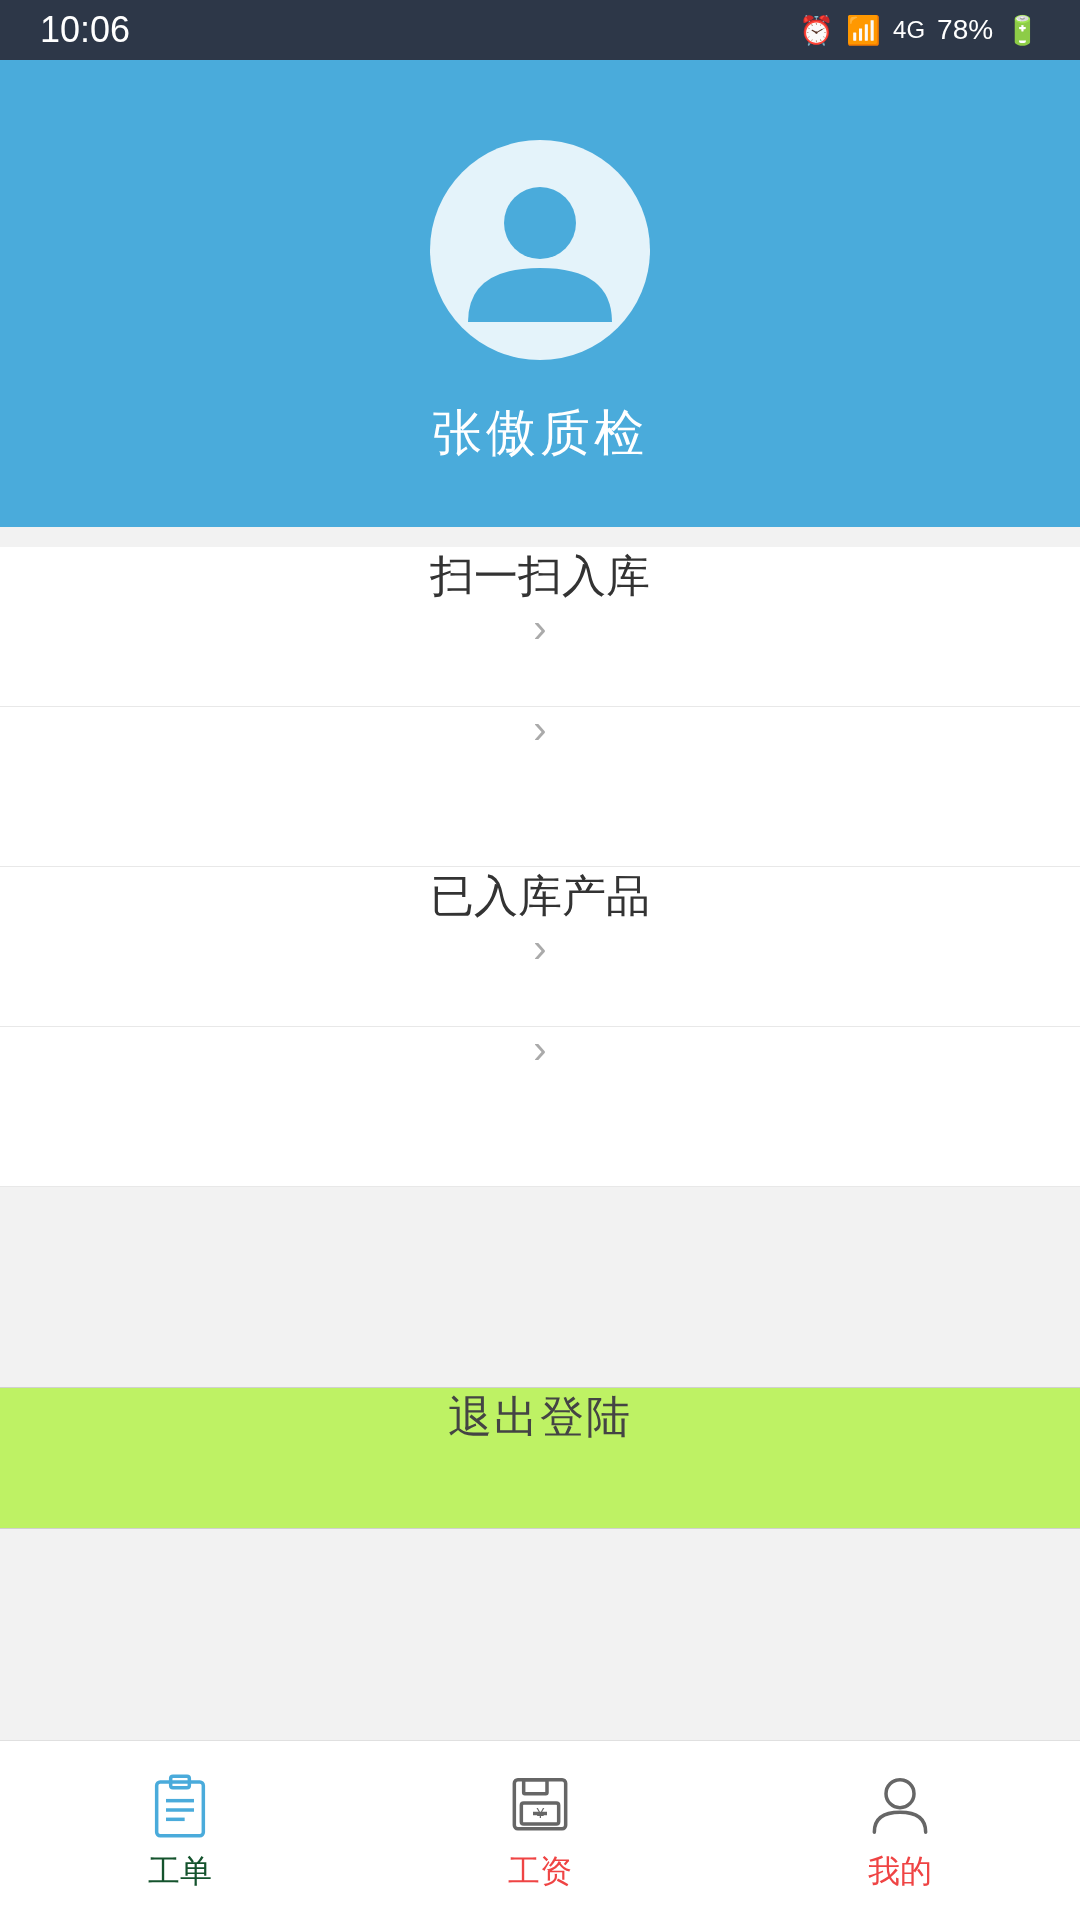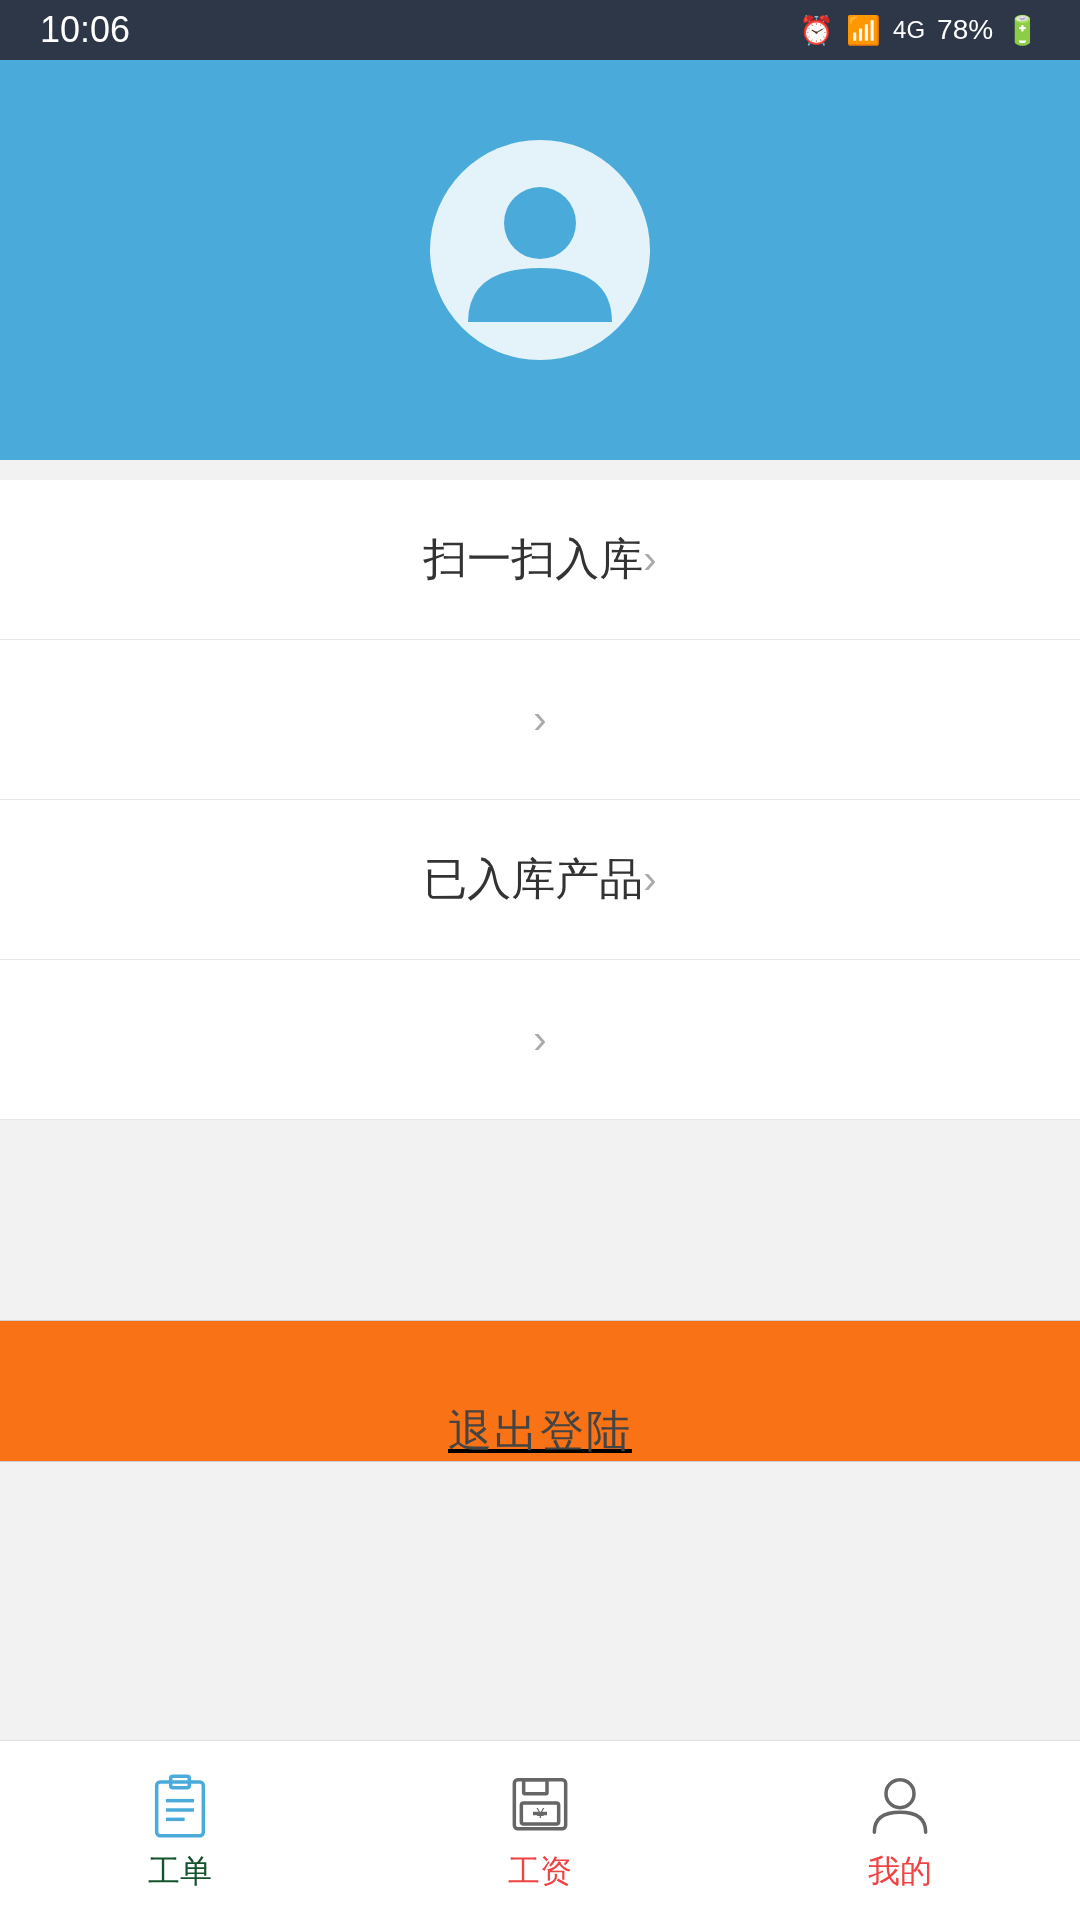--- a/index.html
+++ b/index.html
@@ -79,26 +79,27 @@
 
     
     .menu-list {
       background: white;
       margin-top: 20px;
     }
 
     .menu-item {
       display: flex;
       align-items: center;
-      justify-content: center;
+      justify-content: flex-start;
       padding: 0 50px;
       height: 160px;
       border-bottom: 1px solid #e8e8e8;
       cursor: pointer;
       background: white;
+      flex-direction: column;
     }
 
     .menu-item-label {
       font-size: 44px;
       color: #333;
       font-weight: 400;
     }
 
     .chevron-icon {
       color: #aaa;
@@ -116,27 +117,26 @@
     .logout-section {
       background: #e8e8e8;
       border-top: 1px solid #d0d0d0;
       border-bottom: 1px solid #d0d0d0;
     }
 
     .logout-button {
       width: 100%;
       height: 140px;
       display: flex;
-      align-items: flex-end;
+      align-items: flex-start;
       justify-content: center;
-      background: #f97316;
+      background: #bef264;
       cursor: pointer;
       border: none;
       outline: none;
-      text-decoration: underline;
     }
 
     .logout-label {
       font-size: 44px;
       color: #444;
       font-weight: 400;
       letter-spacing: 2px;
     }
 
     
@@ -216,20 +216,21 @@
 
 <div class="profile-header">
   <div class="avatar-container">
     <svg class="avatar-icon" viewBox="0 0 100 100" xmlns="http://www.w3.org/2000/svg">
 
       <circle cx="50" cy="35" r="20" fill="#4aabdb"></circle>
 
       <path d="M10 90 Q10 60 50 60 Q90 60 90 90 Z" fill="#4aabdb"></path>
     </svg>
   </div>
+  <span class="profile-name">张傲质检</span>
 </div>
 
 <div class="menu-list">
   <div class="menu-item">
     <span class="menu-item-label">扫一扫入库</span>
     <span class="chevron-icon">›</span>
   </div>
   <div class="menu-item">
     <span class="chevron-icon">›</span>
   </div>

